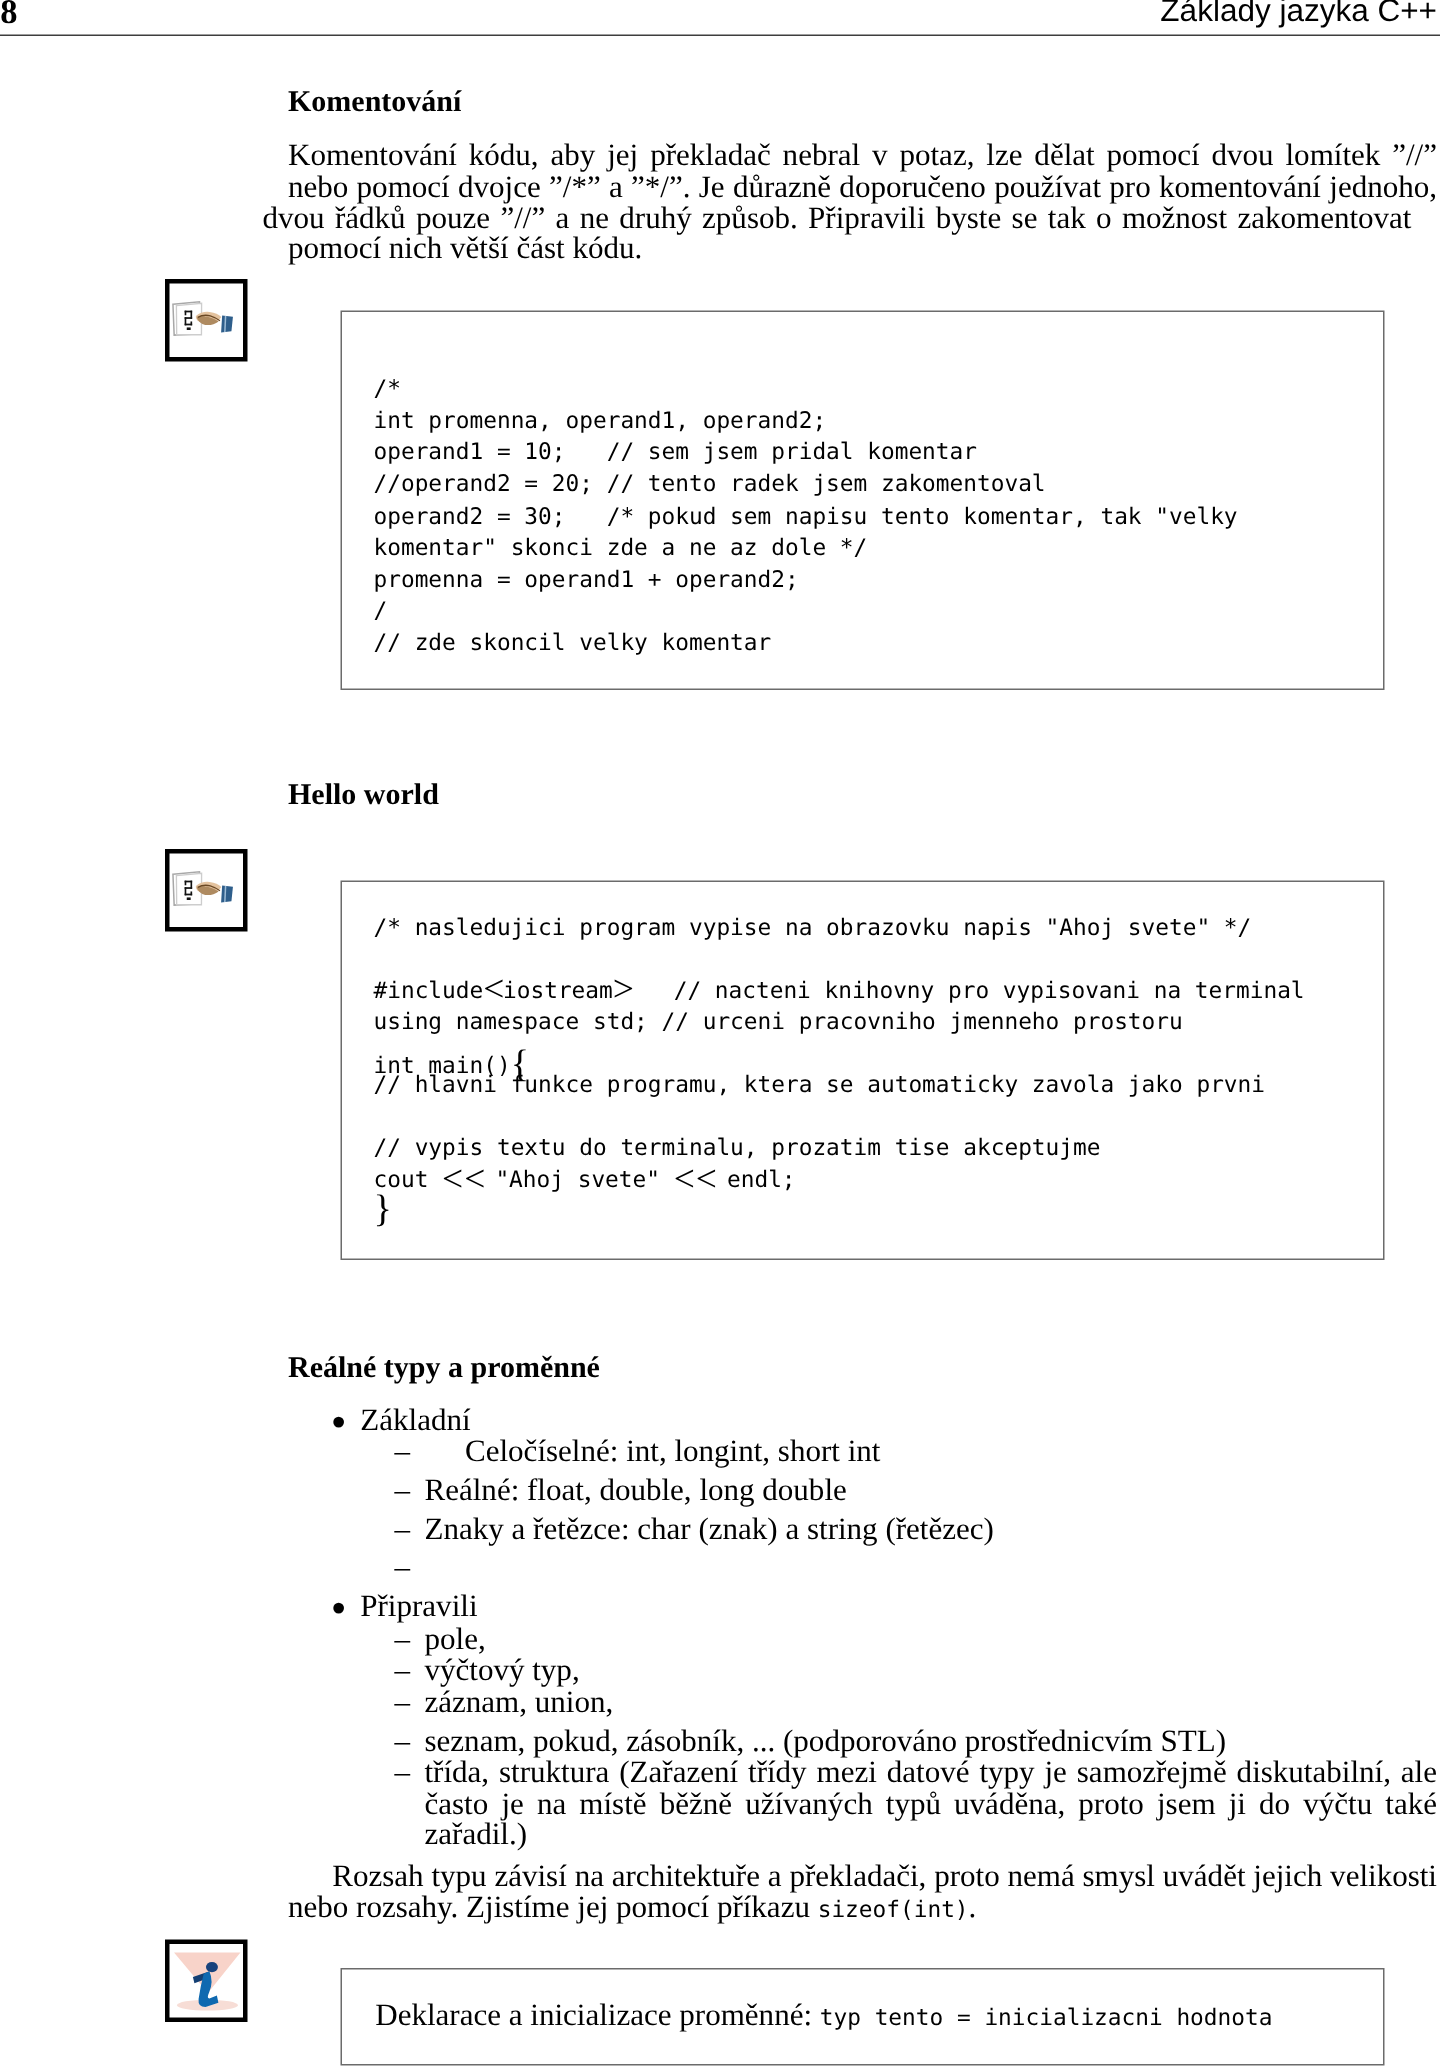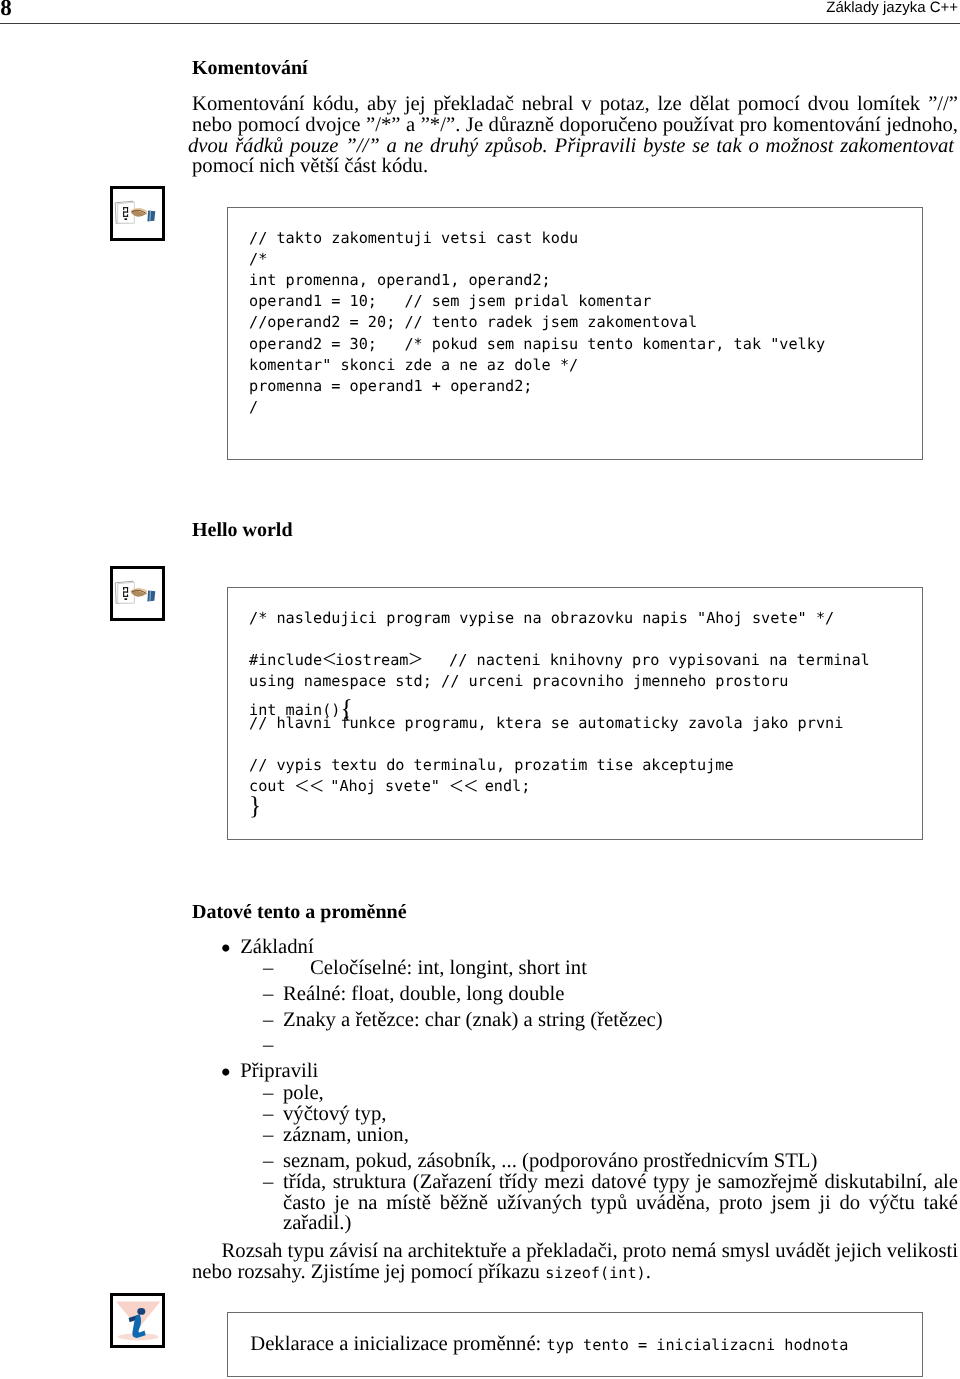--- a/index.html
+++ b/index.html
@@ -6,21 +6,21 @@
   *{-webkit-font-smoothing:antialiased;text-rendering:geometricPrecision;}
   body{width:960px;height:1379px;position:relative;overflow:hidden;
        font-family:"Liberation Serif",serif;color:#000;}
   .page{position:absolute;left:0;top:0;width:960px;height:1379px;background:#fff;
         transform:translateZ(0);}
 
   
   #hdr-num{position:absolute;left:0.2px;top:-4.4px;font-weight:bold;
            font-size:23px;line-height:23px;}
   #hdr-title{position:absolute;left:0px;top:-1.4px;width:958px;text-align:right;
-             font-family:"Liberation Sans",sans-serif;font-size:15px;line-height:18px;}
+             font-family:"Liberation Sans",sans-serif;font-size:21px;line-height:18px;}
   #hdr-rule{position:absolute;left:0px;top:23px;width:960px;height:1.1px;background:#3d3d3d;}
 
   
   .sec-h{position:absolute;left:192px;font-weight:bold;font-size:20px;line-height:20.8px;
          white-space:nowrap;}
   .tl{position:absolute;font-size:20.7px;line-height:20.8px;white-space:pre-wrap;}
   .tj{text-align:justify;text-align-last:justify;}
 
   
   .codebox{position:absolute;border:1.5px solid #6b6b6b;box-sizing:border-box;background:#fff;}
@@ -47,21 +47,21 @@
 </head>
 <body>
 
 <div class="page">
   <div id="hdr-num">8</div>
   <div id="hdr-title">Základy jazyka C++</div>
   <div id="hdr-rule"></div>
   <div class="sec-h" style="top:57.95px">Komentování</div>
   <div class="tl tj" style="left:192px;top:114.7px;width:766px;">nebo pomocí dvojce ”/*” a ”*/”. Je důrazně doporučeno používat pro komentování jednoho,</div>
   <div class="tl tj" style="left:192px;top:93.9px;width:766px;">Komentování kódu, aby jej překladač nebral v potaz, lze dělat pomocí dvou lomítek ”//”</div>
-  <div class="tl tj" style="left:188px;top:135.5px;width:766px;font-style:italic;">dvou řádků pouze ”//” a ne druhý způsob. Připravili byste se tak o možnost zakomentovat</div>
+  <div class="tl tj" style="left:175px;top:135.5px;width:766px;">dvou řádků pouze ”//” a ne druhý způsob. Připravili byste se tak o možnost zakomentovat</div>
   <div class="tl" style="left:192px;top:156.3px;width:766px;">pomocí nich větší část kódu.</div>
   <div class="iconbox" style="left:110px;top:186px">
       <svg width="48.6" height="48.6" viewBox="0 0 48.6 48.6">
  <g>
   <path d="M2.3 13.8 L20.0 12.2 L20.8 33.6 L3.1 34.4 Z" fill="#ffffff" stroke="#a8a8a8" stroke-width="1.0"></path>
   <path d="M4.6 14.8 L21.4 13.2 L21.3 34.2 L4.8 34.2 Z" fill="#ffffff" stroke="#cdcdcd" stroke-width="0.9"></path>
   <g>
             <rect x="10.1" y="18.1" width="5.0" height="1.15" fill="#111111"></rect>
             <rect x="10.1" y="18.1" width="1.1" height="3.1" fill="#111111"></rect>
             <rect x="14.0" y="18.1" width="1.1" height="5.5" fill="#111111"></rect>
@@ -73,29 +73,29 @@
   <rect x="11.5" y="29.3" width="2.6" height="1.7" fill="#111111"></rect>
   <path d="M17.6 21.6 Q21.6 18.4 26.8 19.0 Q32.0 19.7 34.6 22.4 Q32.4 25.8 27.6 26.8 Q22.6 27.6 19.4 25.2 Q17.4 23.7 17.6 21.6 Z" fill="#e3c29e"></path>
   <path d="M18.2 22.8 Q21.6 21.2 25.4 22.2 Q29.8 23.3 32.8 25.3 Q28.8 28.2 23.8 27.6 Q19.6 26.6 18.2 22.8 Z" fill="#ae8a60"></path>
   <path d="M18.8 22.6 Q22.8 20.4 27.2 21.6 Q31.0 22.8 33.6 24.9" fill="none" stroke="#6b4925" stroke-width="0.9"></path>
   <path d="M35.1 21.4 L42.3 22.2 L41.3 31.8 L34.4 32.6 Z" fill="#2e5e8b"></path>
   <path d="M37.4 21.7 L36.9 32.3" fill="none" stroke="#9dbcd6" stroke-width="1.0"></path>
  </g>
 </svg>
     </div>
   <div class="codebox" style="left:227px;top:206.5px;width:695.5px;height:253.5px"></div>
-  <div class="code" style="left:249px;top:228px">// takto zakomentuji vetsi cast kodu</div>
   <div class="code" style="left:249px;top:249.12px">/*</div>
   <div class="code" style="left:249px;top:270.24px">int promenna, operand1, operand2;</div>
   <div class="code" style="left:249px;top:291.36px">operand1 = 10;   // sem jsem pridal komentar</div>
   <div class="code" style="left:249px;top:312.48px">//operand2 = 20; // tento radek jsem zakomentoval</div>
   <div class="code" style="left:249px;top:333.6px">operand2 = 30;   /* pokud sem napisu tento komentar, tak "velky</div>
   <div class="code" style="left:249px;top:354.72px">komentar" skonci zde a ne az dole */</div>
   <div class="code" style="left:249px;top:375.84px">promenna = operand1 + operand2;</div>
   <div class="code" style="left:249px;top:396.96px">/</div>
+  <div class="code" style="left:249px;top:418.08px">// zde skoncil velky komentar</div>
   <div class="sec-h" style="top:519.95px">Hello world</div>
   <div class="iconbox" style="left:110px;top:566px">
       <svg width="48.6" height="48.6" viewBox="0 0 48.6 48.6">
  <g>
   <path d="M2.3 13.8 L20.0 12.2 L20.8 33.6 L3.1 34.4 Z" fill="#ffffff" stroke="#a8a8a8" stroke-width="1.0"></path>
   <path d="M4.6 14.8 L21.4 13.2 L21.3 34.2 L4.8 34.2 Z" fill="#ffffff" stroke="#cdcdcd" stroke-width="0.9"></path>
   <g>
             <rect x="10.1" y="18.1" width="5.0" height="1.15" fill="#111111"></rect>
             <rect x="10.1" y="18.1" width="1.1" height="3.1" fill="#111111"></rect>
             <rect x="14.0" y="18.1" width="1.1" height="5.5" fill="#111111"></rect>
@@ -117,21 +117,21 @@
   <div class="code" style="left:249px;top:607.8px"><span>/* nasledujici program vypise na obrazovku napis "Ahoj svete" */</span></div>
   <div class="code" style="left:249px;top:628.84px"></div>
   <div class="code" style="left:249px;top:649.88px"><span>#include</span><span class="math">&lt;</span><span>iostream</span><span class="math">&gt;</span><span>   // nacteni knihovny pro vypisovani na terminal</span></div>
   <div class="code" style="left:249px;top:670.92px"><span>using namespace std; // urceni pracovniho jmenneho prostoru</span></div>
   <div class="code" style="left:249px;top:691.96px"></div>
   <div class="code" style="left:249px;top:713px"><span>// hlavni funkce programu, ktera se automaticky zavola jako prvni</span></div>
   <div class="code" style="left:249px;top:700px"><span>int main()</span><span class="brace">{</span></div>
   <div class="code" style="left:249px;top:755.08px"><span>// vypis textu do terminalu, prozatim tise akceptujme</span></div>
   <div class="code" style="left:249px;top:776.12px"><span>cout </span><span class="math2">&lt;&lt;</span><span> "Ahoj svete" </span><span class="math2">&lt;&lt;</span><span> endl;</span></div>
   <div class="code" style="left:249px;top:797.16px"><span class="brace">}</span></div>
-  <div class="sec-h" style="top:901.85px">Datové tento a proměnné</div>
+  <div class="sec-h" style="top:901.85px">Reálné typy a proměnné</div>
   <div class="bullet" style="left:220.5px;top:938.7px">•</div>
   <div class="tl" style="left:240.2px;top:937px;white-space:nowrap">Základní</div>
   <div class="dash" style="left:263px;top:957.8px">–</div>
   <div class="tl" style="left:283px;top:957.8px;width:675px;margin-left:27px;">Celočíselné: int, longint, short int</div>
   <div class="dash" style="left:263px;top:983.8px">–</div>
   <div class="tl" style="left:283px;top:983.8px;width:675px;">Reálné: float, double, long double</div>
   <div class="dash" style="left:263px;top:1009.6px">–</div>
   <div class="tl" style="left:283px;top:1009.6px;width:675px;">Znaky a řetězce: char (znak) a string (řetězec)</div>
   <div class="dash" style="left:263px;top:1035.2px">–</div>
   <div class="bullet" style="left:220.5px;top:1062.5px">•</div>

